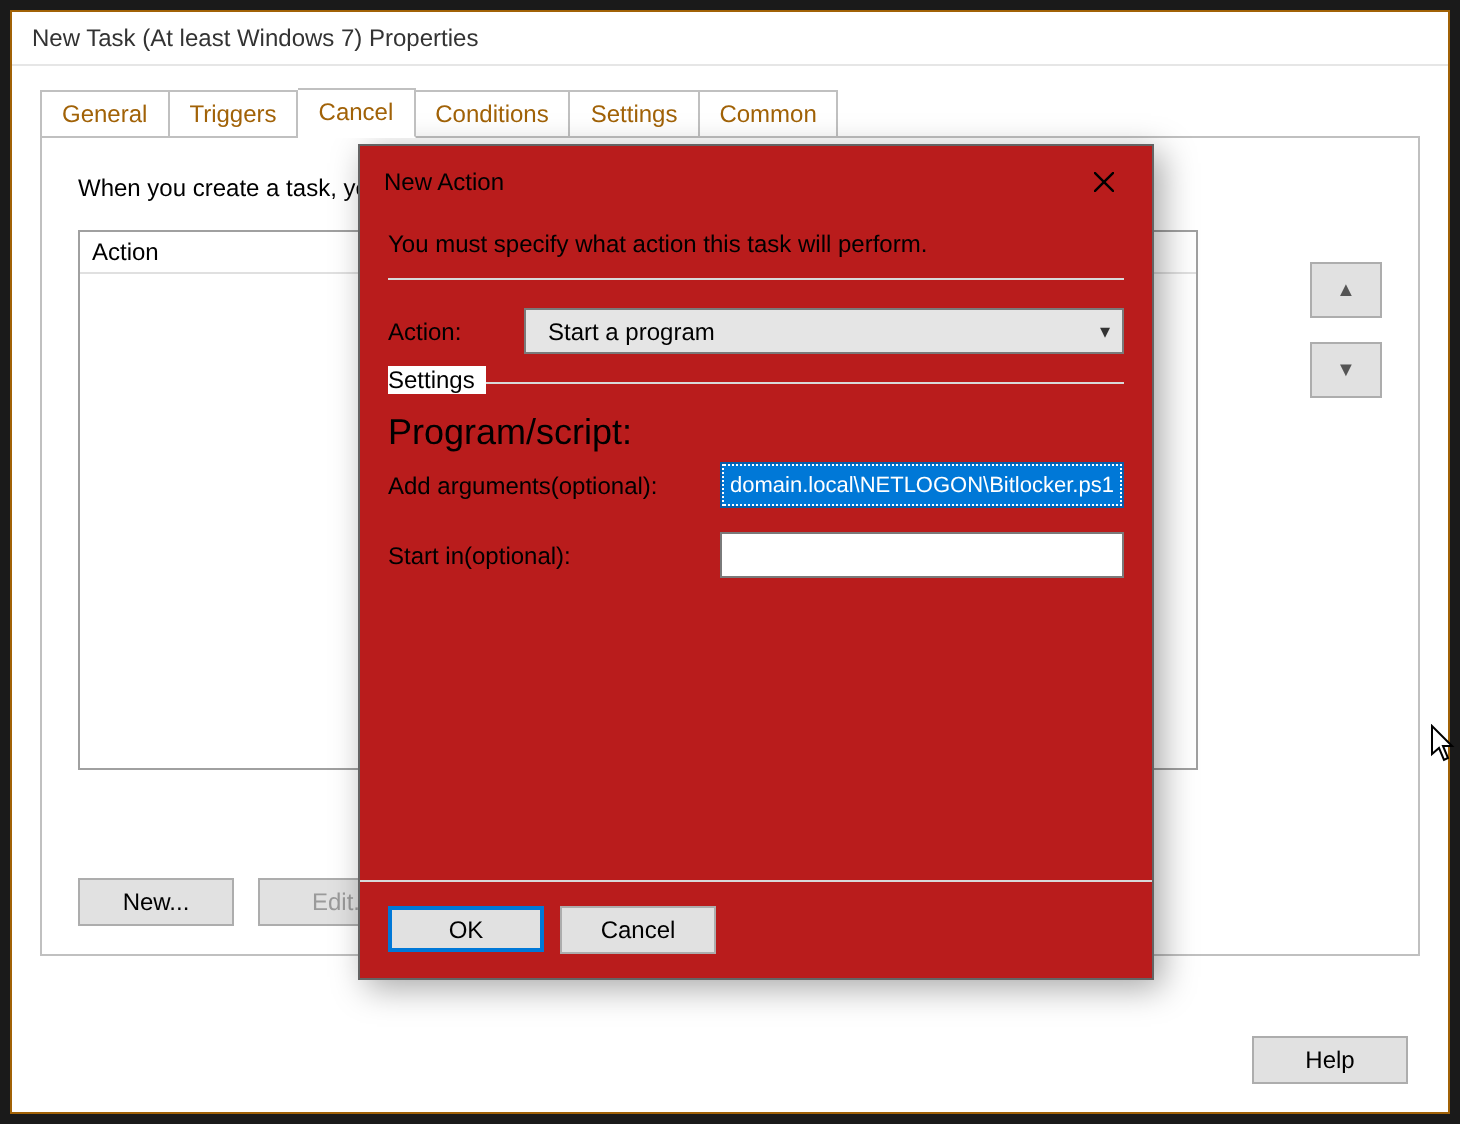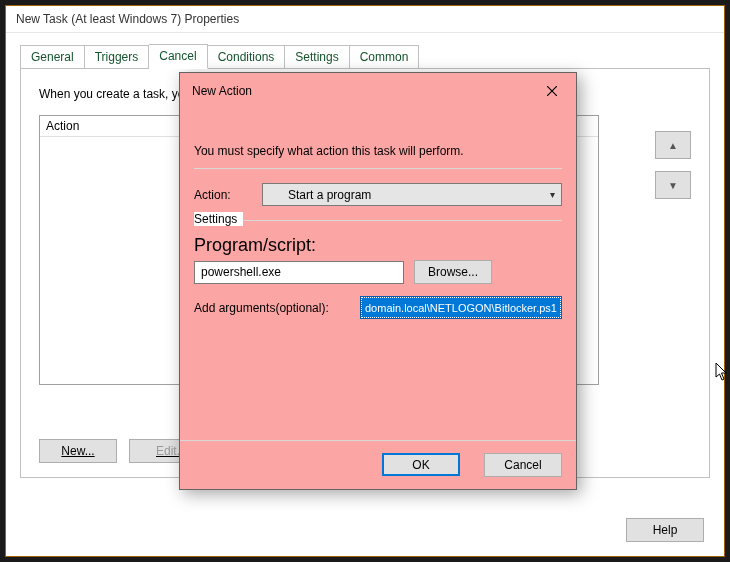--- a/index.html
+++ b/index.html
@@ -31,21 +31,21 @@
       align-items: flex-end;
       padding: 14px 14px 0 14px;
       height: 35px;
     }
     .tab {
       padding: 4px 10px 5px;
       border: 1px solid #c0c0c0;
       border-bottom: none;
       background: #fff;
       font-size: 12px;
-      color: #14532d;
+      color: #a16207;
       position: relative;
       top: 1px;
       cursor: pointer;
     }
     .tab + .tab { border-left: none; }
     .tab.active {
       background: #fff;
       border-bottom: 1px solid #fff;
       z-index: 2;
     }
@@ -80,69 +80,69 @@
       width:36px; height:28px;
       background:#e1e1e1;
       border:1px solid #adadad;
       display:flex; align-items:center; justify-content:center;
       font-size:10px; color:#555;
       cursor:pointer;
     }
     .bottom-btns{
       position:absolute;
       left:18px; bottom:14px;
-      display:flex; gap:12px;text-decoration:underline;
+      display:flex; gap:12px;
     }
     .btn{
       min-width:78px; height:24px;
       background:#e1e1e1;
       border:1px solid #adadad;
       font-family:inherit; font-size:12px;
       cursor:pointer;
       padding:0 10px;
     }
     .btn.disabled{ color:#9a9a9a; cursor:default;}
     .parent-footer-btns{
       position:absolute;
       right:20px; bottom:14px;
       display:flex; gap:10px;
     }
     
     .modal{
       position:absolute;
       left:179px; top:72px;
       width:398px; height:418px;
-      background:#fca5a5;
+      background:#b91c1c;
       border:1px solid #646464;
       box-shadow:4px 4px 16px rgba(0,0,0,0.35);
       display:flex; flex-direction:column;
     }
     .modal-titlebar{
       display:flex; justify-content:space-between; align-items:center;
       padding:8px 10px 8px 12px;
     }
     .modal-title{ font-size:12px; color:#000;}
     .close-btn{
       width:28px;height:20px;
       display:flex;align-items:center;justify-content:center;
       cursor:pointer; font-size:14px;
     }
     .close-btn svg{ width:10px; height:10px;}
     .close-btn line{ stroke:#000; stroke-width:1.2;}
     .modal-body{ padding: 6px 14px 0 14px; flex:1;}
-    .must-text{ font-size:12px; margin-bottom:10px;margin-top:29px;}
+    .must-text{ font-size:12px; margin-bottom:10px;}
     .hr{ border:none; border-top:1px solid #d8d8d8; margin-bottom:14px;}
     .row{ display:flex; align-items:center; margin-bottom:14px; gap:14px;}
     .row label{ font-size:12px; min-width:54px;}
     .select{
       flex:1; height:23px;
       border:1px solid #7a7a7a;
       background:#e5e5e5;
       display:flex; align-items:center; justify-content:space-between;
-      padding:0 6px 0 25px;
+      padding:0 6px 0 11px;
       font-size:12px; cursor:pointer;
     }
     .select .chev{ font-size:10px; color:#333;}
     .fieldset{
       border:1px solid #d8d8d8;
       border-left:none;border-right:none;border-bottom:none;
       padding-top:8px;
       margin-top:4px;
       position:relative;
     }
@@ -175,21 +175,21 @@
       background:#0078d7; color:#fff;
       border:1px solid #0a5ca8;
       height:23px; font-size:11px;
       padding:0 4px; flex:1;
       font-family:inherit;
       outline:1px dotted #fff; outline-offset:-2px;
     }
     .modal-footer{
       border-top:1px solid #d8d8d8;
       padding:12px 14px;
-      display:flex; justify-content:flex-end; gap:24px;
+      display:flex; gap:8px;
     }
     .ok-btn{
       min-width:78px; height:23px;
       background:#e1e1e1;
       border:2px solid #0078d7;
       font-family:inherit; font-size:12px; cursor:pointer;
     }
     .cursor-arrow{
       position:absolute;
       left:715px; top:362px;
@@ -261,30 +261,30 @@
       <div class="select">
         <span>Start a program</span>
         <span class="chev">▾</span>
       </div>
     </div>
 
     <div class="fieldset">
       <span class="fieldset-legend">Settings</span>
 
       <span class="fld-label">Program/script:</span>
-      <div class="prog-row">
-        <input class="txt" type="text" value="powershell.exe" style="">
-        <button class="browse-btn">Browse...</button>
-      </div>
 
       <div class="pair-row">
         <span class="lbl">Add arguments(optional):</span>
         <input class="sel-input" type="text" value="domain.local\NETLOGON\Bitlocker.ps1&quot;" style="">
       </div>
 
+      <div class="pair-row">
+        <span class="lbl">Start in(optional):</span>
+        <input class="txt" type="text" value="" style="">
+      </div>
     </div>
   </div>
 
   <div class="modal-footer">
     <button class="ok-btn">OK</button>
     <button class="btn">Cancel</button>
   </div>
 </div>
 
 <div class="cursor-arrow">

